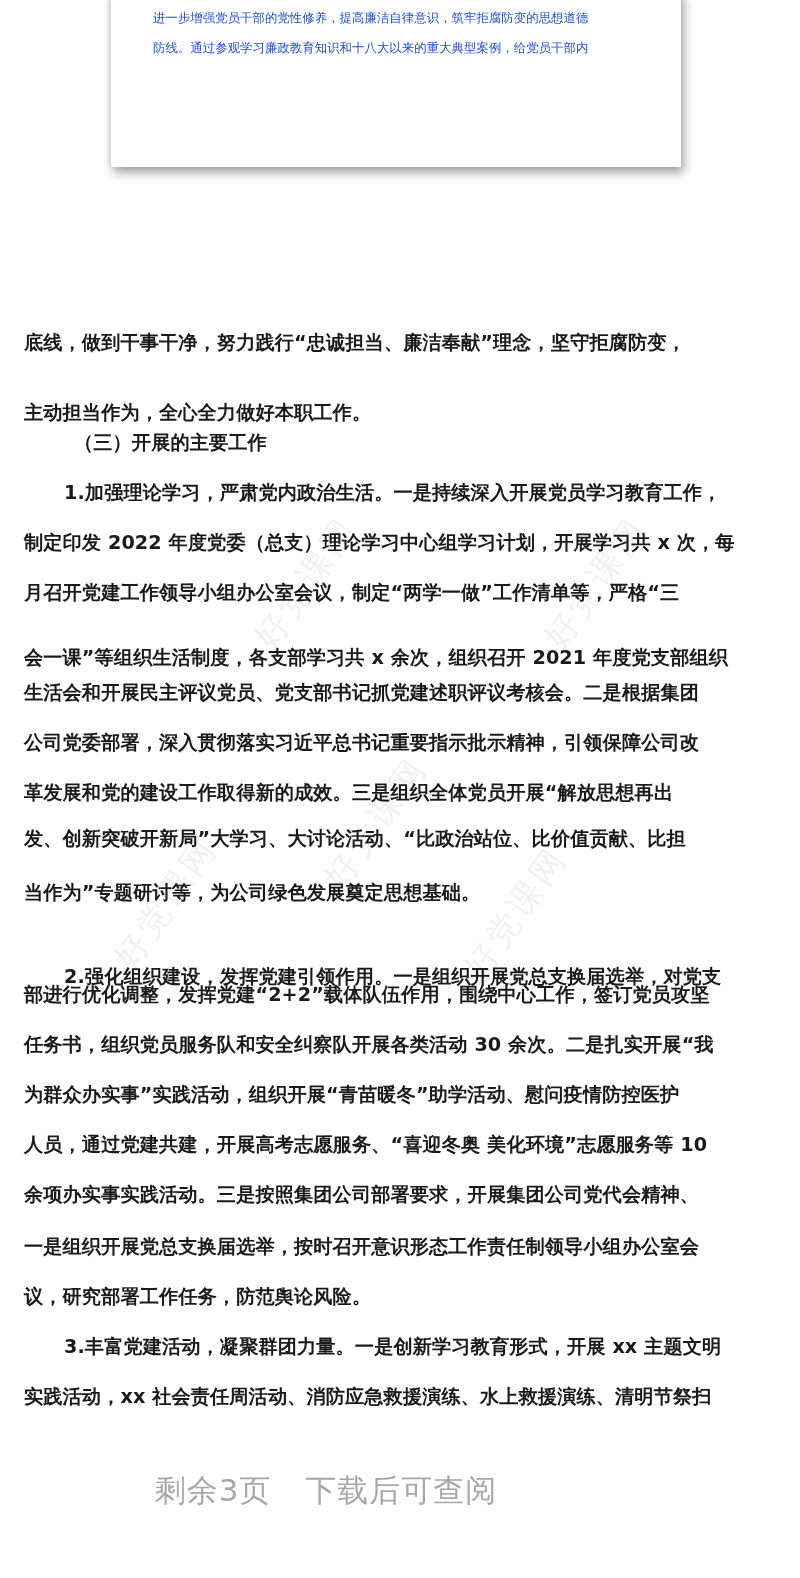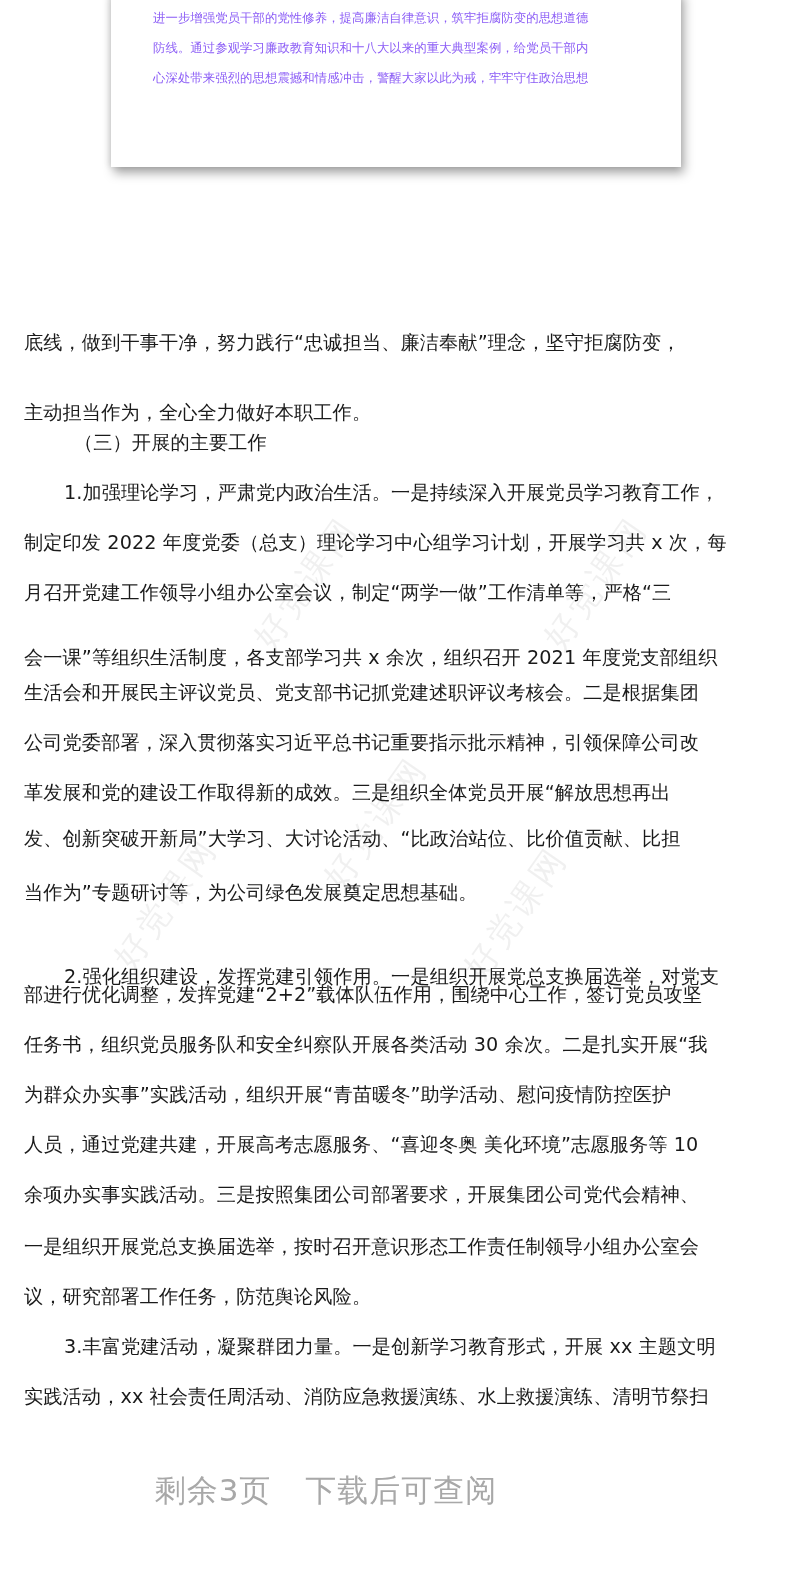--- a/index.html
+++ b/index.html
@@ -23,36 +23,37 @@
       height: 177px;
       background: #ffffff;
       box-shadow: 3px 6px 10px rgba(0,0,0,0.35), -2px 0 6px rgba(0,0,0,0.12);
     }
     .card-line {
       position: absolute;
       left: 42px;
       font-size: 12.4px;
       line-height: 16px;
       white-space: nowrap;
-      color: #8b5cf6;
+      color: #1d4ed8;
       letter-spacing: 0.05px;
     }
     .body-text {
       position: absolute;
       left: 24px;
       width: 752px;
     }
     .line {
       position: absolute;
       left: 0;
       font-size: 19.2px;
       line-height: 24px;
       white-space: nowrap;
       color: #1a1a1a;
       letter-spacing: 0.1px;
+      font-weight: bold;
     }
     .line.indent {
       left: 40px;
     }
     .line.heading {
       left: 50px;
     }
     .watermark {
       position: absolute;
       font-size: 34px;
@@ -80,21 +81,20 @@
     .footer-notice .gap {
       width: 34px;
     }
   </style>
 </head>
 <body>
 
 <div class="page-card">
   <div class="card-line" style="top:20px;">进一步增强党员干部的党性修养，提高廉洁自律意识，筑牢拒腐防变的思想道德</div>
   <div class="card-line" style="top:50px;">防线。通过参观学习廉政教育知识和十八大以来的重大典型案例，给党员干部内</div>
-  <div class="card-line" style="top:80px;">心深处带来强烈的思想震撼和情感冲击，警醒大家以此为戒，牢牢守住政治思想</div>
 </div>
 
 <div class="watermark" style="left:230px; top:560px;">好党课网</div>
 <div class="watermark" style="left:520px; top:560px;">好党课网</div>
 <div class="watermark" style="left:90px; top:880px;">好党课网</div>
 <div class="watermark" style="left:300px; top:800px;">好党课网</div>
 <div class="watermark" style="left:440px; top:890px;">好党课网</div>
 
 <div class="body-text">
 

